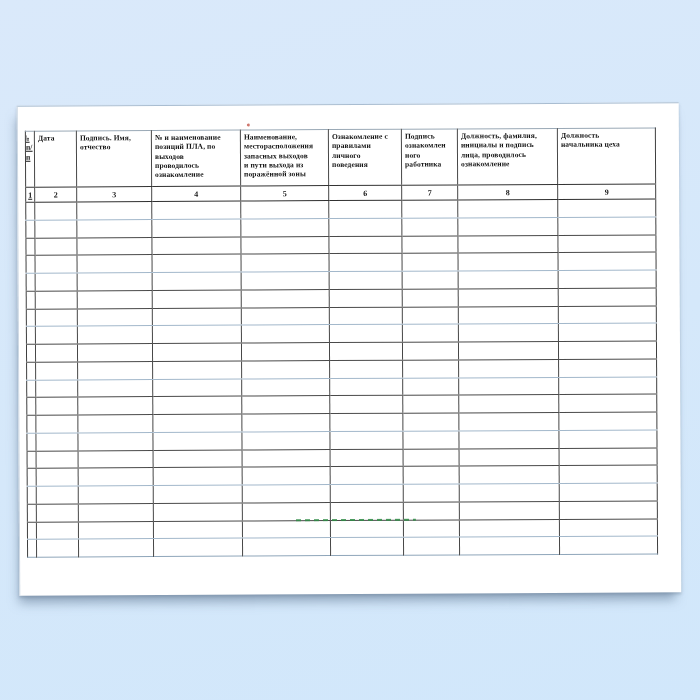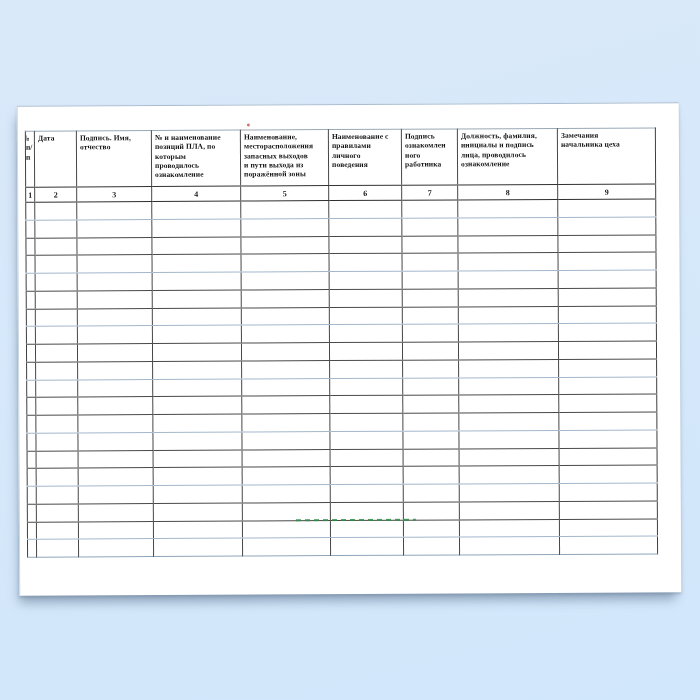--- a/index.html
+++ b/index.html
@@ -20,21 +20,21 @@
   }
   .table-wrap{position:absolute;left:7px;top:24px;width:632px;height:428px;}
   table.journal{
     border-collapse:collapse;table-layout:fixed;width:630px;
     border-top:1px solid #9aa9b6;
     border-left:1px solid #3f3f3f;
     border-right:1px solid #3f3f3f;
     border-bottom:1px solid #8fa6ba;
   }
   th,td{padding:0;margin:0;border-left:1px solid #474747;}
-  th:first-child,td:first-child{border-left:none;}
+  th:first-child,td:first-child{border-left:none;text-decoration:underline;}
   tr.header-row th{
     height:53px;vertical-align:top;text-align:left;
     font-weight:bold;font-size:7.5px;line-height:9.3px;color:#141414;
     padding:2px 1px 0 3px;white-space:pre-line;overflow:hidden;
     border-bottom:1px solid #333333;
     letter-spacing:.1px;
   }
   tr.header-row th.clipped{padding-left:0;text-indent:-4px;}
   tr.number-row th{
     height:14px;text-align:center;vertical-align:middle;
@@ -75,41 +75,41 @@
             <col style="width: 98px;">
           </colgroup>
         <thead>
           <tr class="header-row">
               <th class="clipped">№ п/п</th>
               <th>Дата</th>
               <th>Подпись. Имя,
 отчество</th>
               <th>№ и наименование
 позиций ПЛА, по
-которым
+выходов
 проводилось
 ознакомление</th>
               <th>Наименование,
 месторасположения
 запасных выходов
 и пути выхода из
 поражённой зоны</th>
-              <th>Наименование с
+              <th>Ознакомление с
 правилами
 личного
 поведения</th>
               <th>Подпись
 ознакомлен
 ного
 работника</th>
               <th>Должность, фамилия,
 инициалы и подпись
 лица, проводилось
 ознакомление</th>
-              <th>Замечания
+              <th>Должность
 начальника цеха</th>
             </tr>
           <tr class="number-row">
               <th>1</th>
               <th>2</th>
               <th>3</th>
               <th>4</th>
               <th>5</th>
               <th>6</th>
               <th>7</th>

